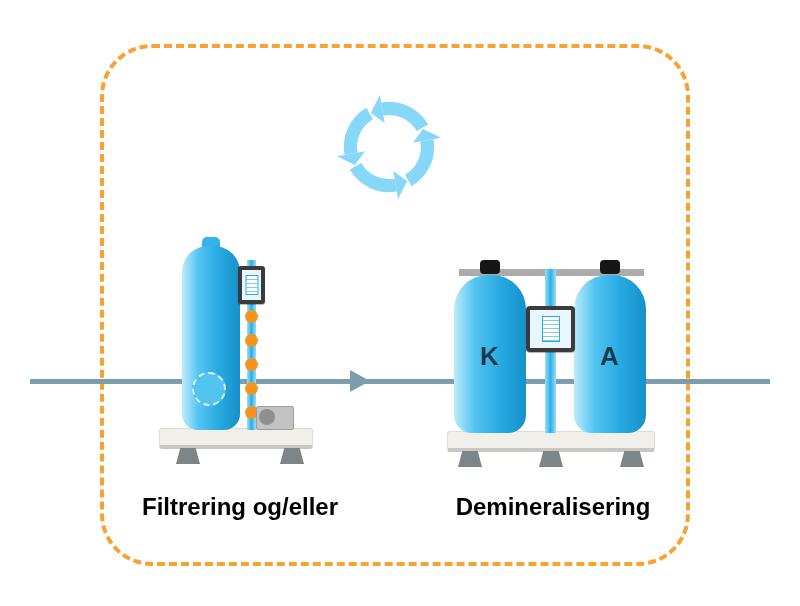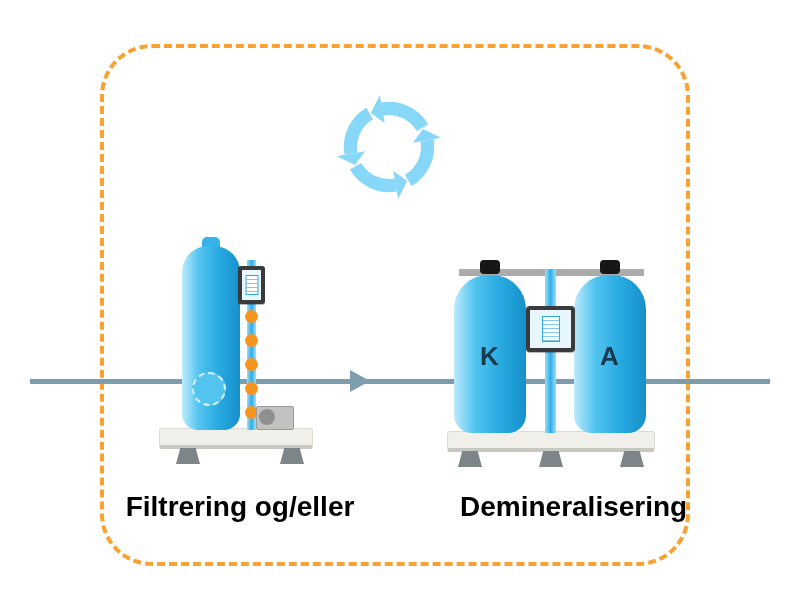--- a/index.html
+++ b/index.html
@@ -69,24 +69,24 @@
 
   .tank-k { left:454px; top:275px; width:72px; height:158px; border-radius:34px 34px 18px 18px; }
   .tank-a { left:574px; top:275px; width:72px; height:158px; border-radius:34px 34px 18px 18px; }
   .tank-letter {
     position:absolute; width:100%; top:66px; text-align:center;
     font-size:26px; font-weight:700; color:#173A4F; letter-spacing:1px;
   }
 
   .label {
     position:absolute; text-align:center; color:#000000;
-    font-size:28px; font-weight:700; line-height:29px;
+    font-size:24px; font-weight:700; line-height:29px;
   }
   .label-left  { left:120px; top:492px; width:240px; }
-  .label-right { left:460px; top:492px; width:226px; }
+  .label-right { left:440px; top:492px; width:226px; }
 </style>
 </head>
 <body>
 
 <div class="canvas">
 
   <div class="boundary"></div>
 
   <svg class="recycle" viewBox="0 0 120 120" aria-hidden="true">
     <g fill="#86D7F8" stroke="#86D7F8">

